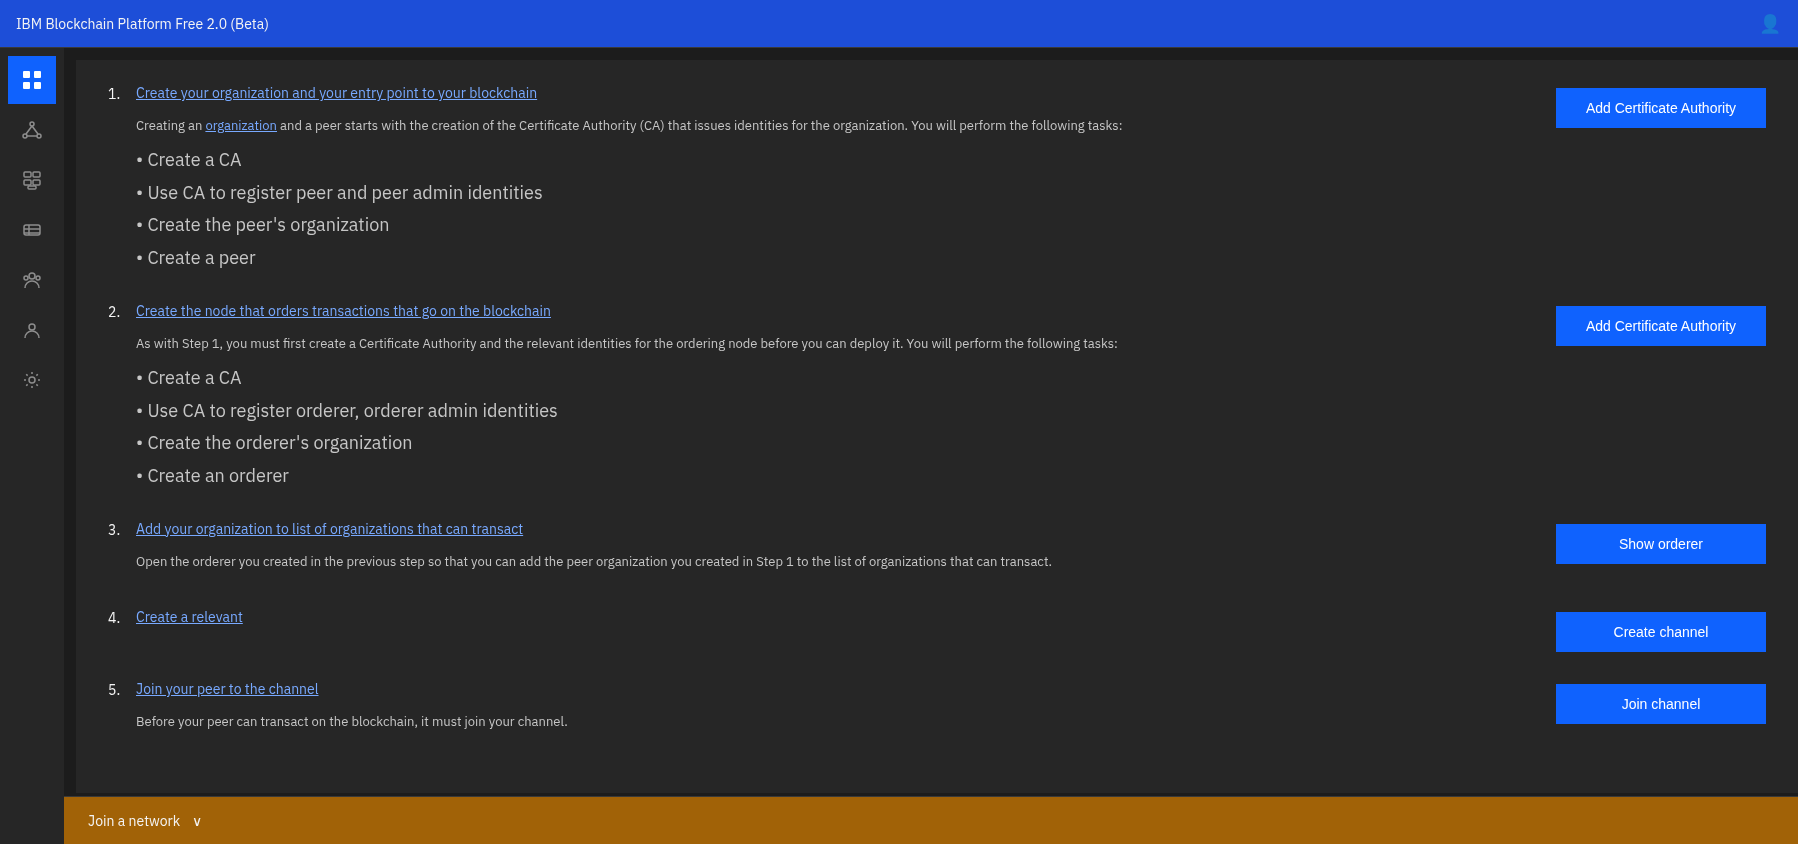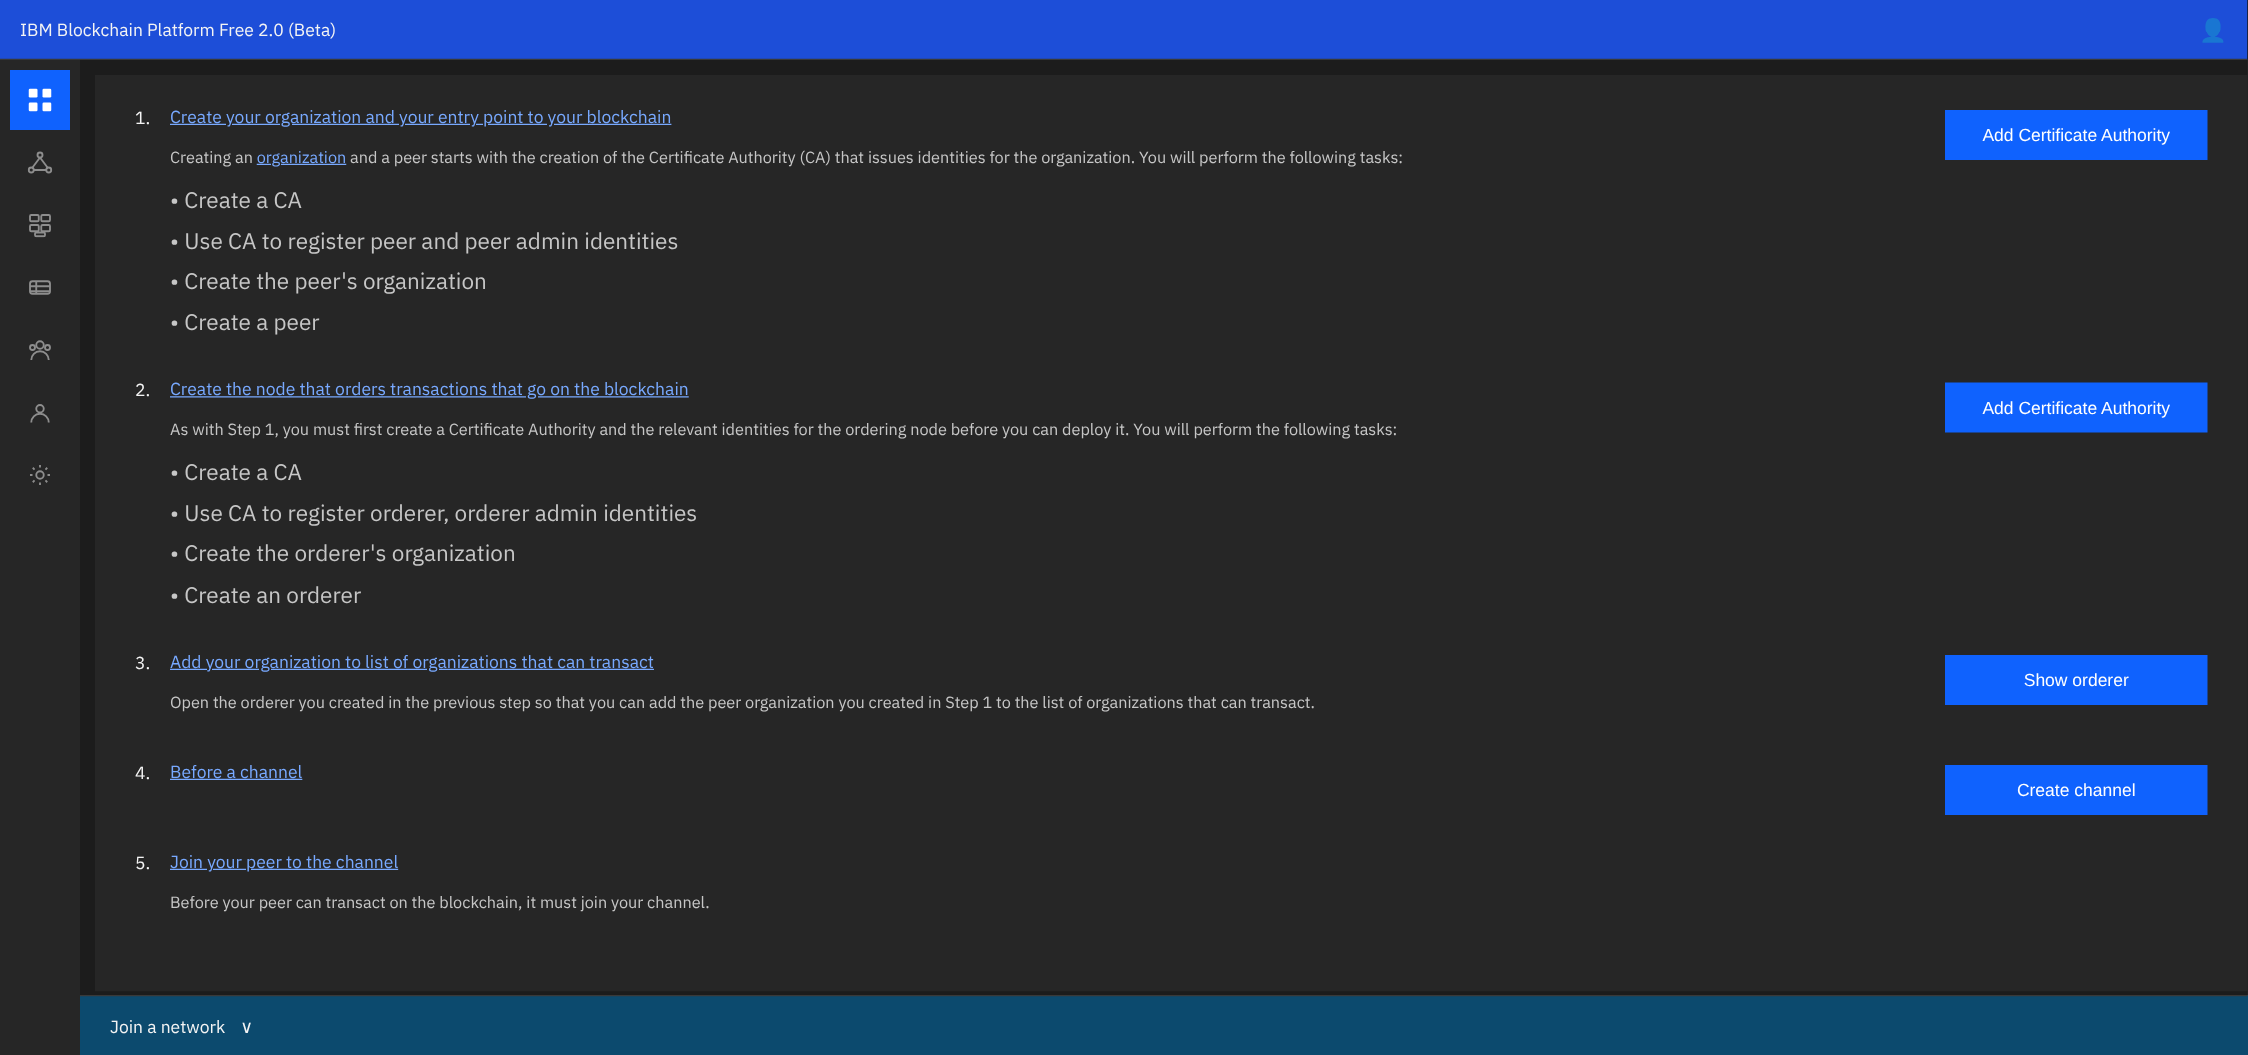--- a/index.html
+++ b/index.html
@@ -290,36 +290,39 @@
           <div class="step-description">Open the orderer you created in the previous step so that you can add the peer organization you created in Step 1 to the list of organizations that can transact.</div>
         </div>
         <div class="step-btn-col">
           <button class="action-button">Show orderer</button>
         </div>
       </div>
 
       <div class="step-row">
         <div class="step-num-col">4.</div>
         <div class="step-body-col">
-          <a class="step-title" href="#">Before a channel</a>
+          <a class="step-title" href="#">Create a relevant</a>
         </div>
         <div class="step-btn-col">
           <button class="action-button">Create channel</button>
         </div>
       </div>
 
       <div class="step-row">
         <div class="step-num-col">5.</div>
         <div class="step-body-col">
           <a class="step-title" href="#">Join your peer to the channel</a>
           <div class="step-description">Before your peer can transact on the blockchain, it must join your channel.</div>
         </div>
-      </div>
-
-    </div>
-
-    <div style="position:fixed; bottom:0; left:64px; right:0; height:48px; background-color:#0c4a6e; display:flex; align-items:center; padding:0 24px; border-top:1px solid #393939; z-index:10;">
+        <div class="step-btn-col">
+          <button class="action-button">Join channel</button>
+        </div>
+      </div>
+
+    </div>
+
+    <div style="position:fixed; bottom:0; left:64px; right:0; height:48px; background-color:#a16207; display:flex; align-items:center; padding:0 24px; border-top:1px solid #393939; z-index:10;">
       <span class="bottom-bar-label">Join a network</span>
       <span class="bottom-bar-chevron" style="cursor:pointer; margin-left:4px;">∨</span>
     </div>
 
   </div>
 </div>
 
 </body></html>

